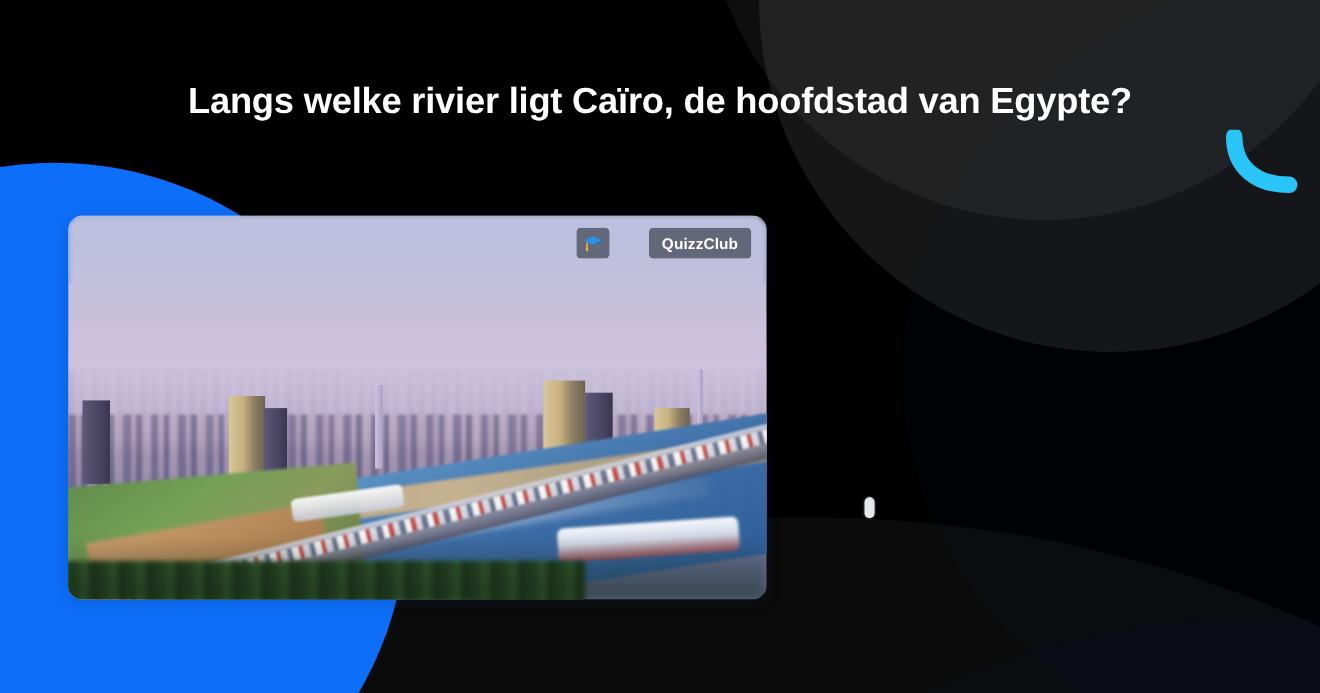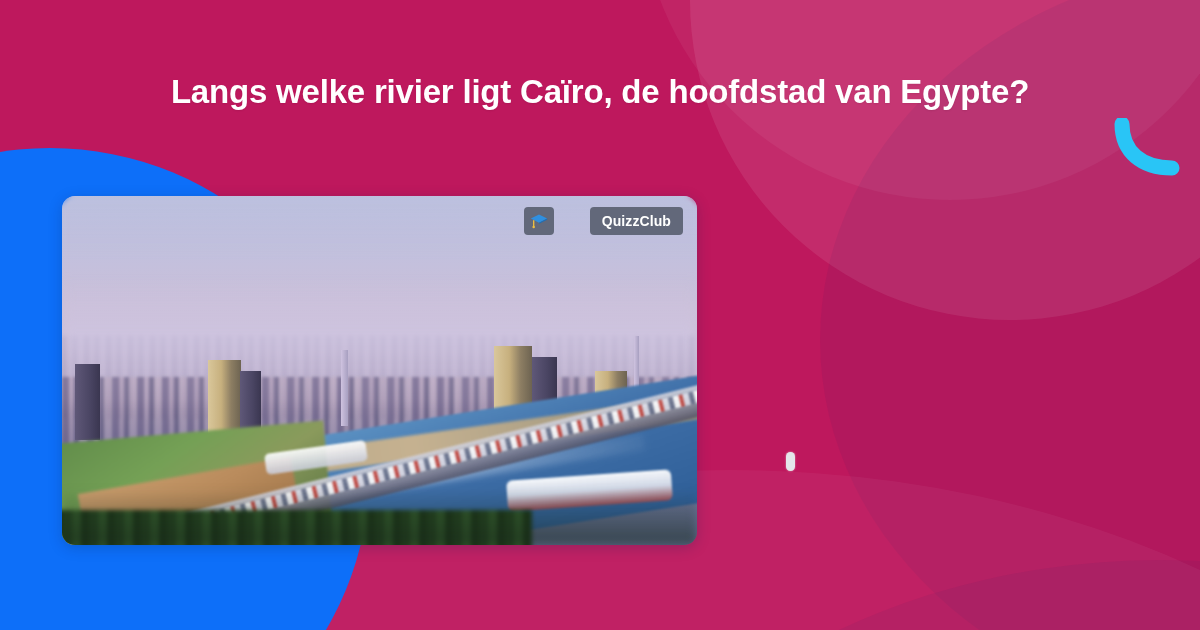--- a/index.html
+++ b/index.html
@@ -4,21 +4,21 @@
 <style>
   * { box-sizing: border-box; margin: 0; padding: 0; }
   html, body {
     width: 1200px; height: 630px;
     overflow: hidden;
     font-family: "Liberation Sans", sans-serif;
   }
   #stage {
     position: relative;
     width: 1200px; height: 630px;
-    background: #be185d;
+    background: #000000;
     overflow: hidden;
   }
 
   
   .bg-layer { position: absolute; inset: 0; overflow: hidden; pointer-events: none; }
 
   .shape-circle-left {
     position: absolute;
     left: -270px; top: 148px;
     width: 640px; height: 640px;

